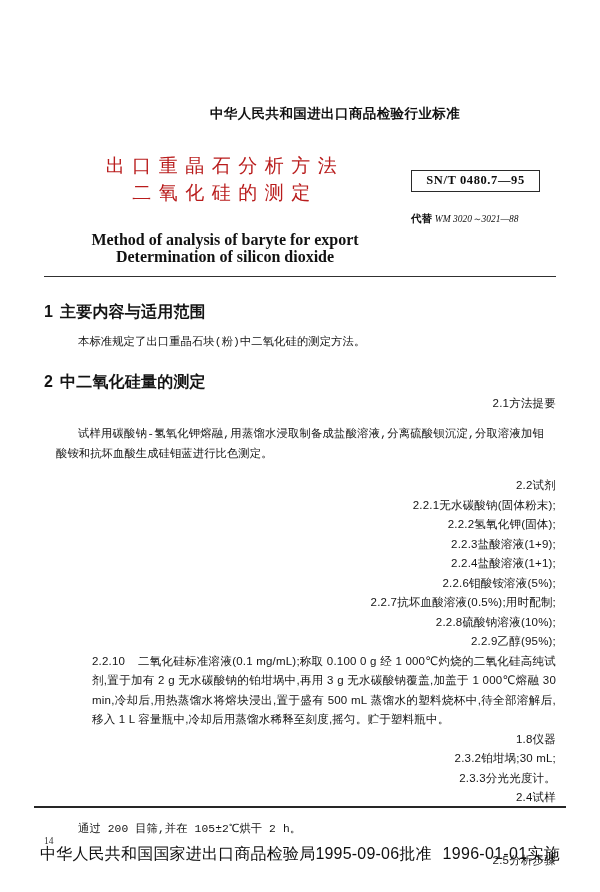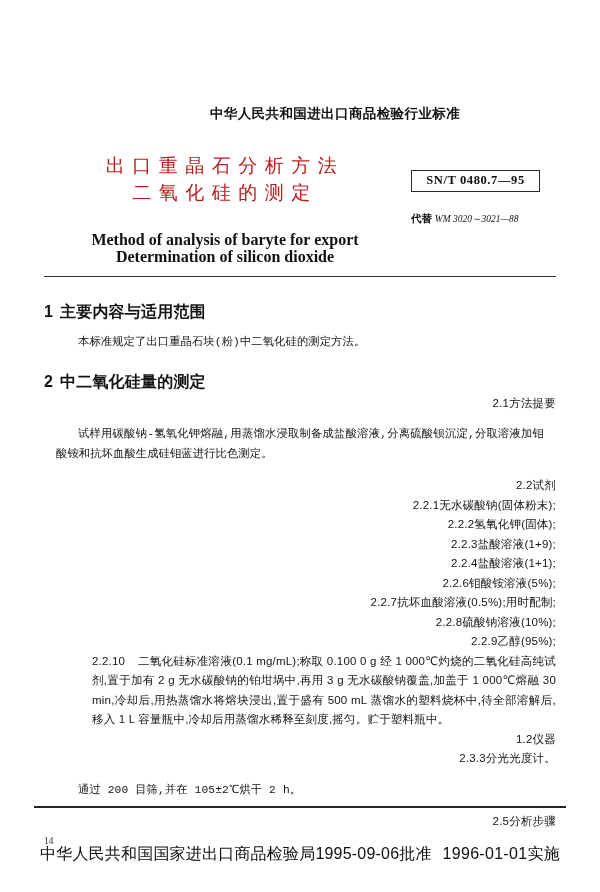--- a/index.html
+++ b/index.html
@@ -224,22 +224,24 @@
       <div class="h-sub"><span class="num">2.2</span><span>试剂</span></div>
       <div class="h-sub h-sub3"><span class="num">2.2.1</span><span>无水碳酸钠(固体粉末);</span></div>
       <div class="h-sub h-sub3"><span class="num">2.2.2</span><span>氢氧化钾(固体);</span></div>
       <div class="h-sub h-sub3"><span class="num">2.2.3</span><span>盐酸溶液(1+9);</span></div>
       <div class="h-sub h-sub3"><span class="num">2.2.4</span><span>盐酸溶液(1+1);</span></div>
       <div class="h-sub h-sub3"><span class="num">2.2.6</span><span>钼酸铵溶液(5%);</span></div>
       <div class="h-sub h-sub3"><span class="num">2.2.7</span><span>抗坏血酸溶液(0.5%);用时配制;</span></div>
       <div class="h-sub h-sub3"><span class="num">2.2.8</span><span>硫酸钠溶液(10%);</span></div>
       <div class="h-sub h-sub3"><span class="num">2.2.9</span><span>乙醇(95%);</span></div>
       <div class="h-sub h-sub3" style="text-align: justify; text-indent: 0px; margin-left: 48px;"><span class="num" style="min-width: 46px;">2.2.10</span><span>二氧化硅标准溶液(0.1 mg/mL);称取 0.100 0 g 经 1 000℃灼烧的二氧化硅高纯试剂,置于加有 2 g 无水碳酸钠的铂坩埚中,再用 3 g 无水碳酸钠覆盖,加盖于 1 000℃熔融 30 min,冷却后,用热蒸馏水将熔块浸出,置于盛有 500 mL 蒸馏水的塑料烧杯中,待全部溶解后,移入 1 L 容量瓶中,冷却后用蒸馏水稀释至刻度,摇匀。贮于塑料瓶中。</span></div>
-      <div class="h-sub"><span class="num">1.2</span><span>仪器</span></div>
+      <div class="h-sub"><span class="num">1.8</span><span>仪器</span></div>
+      <div class="h-sub h-sub3"><span class="num">2.3.2</span><span>铂坩埚;30 mL;</span></div>
       <div class="h-sub h-sub3"><span class="num">2.3.3</span><span>分光光度计。</span></div>
+      <div class="h-sub"><span class="num">2.4</span><span>试样</span></div>
       <div class="para">通过 200 目筛,并在 105±2℃烘干 2 h。</div>
       <div class="h-sub"><span class="num">2.5</span><span>分析步骤</span></div>
     </div>
 
   <div class="rule-bottom"></div>
   <div class="footer">
     <span>中华人民共和国国家进出口商品检验局1995-09-06批准</span>
     <span class="date">1996-01-01实施</span>
   </div>
   <div class="page-num">14</div>

